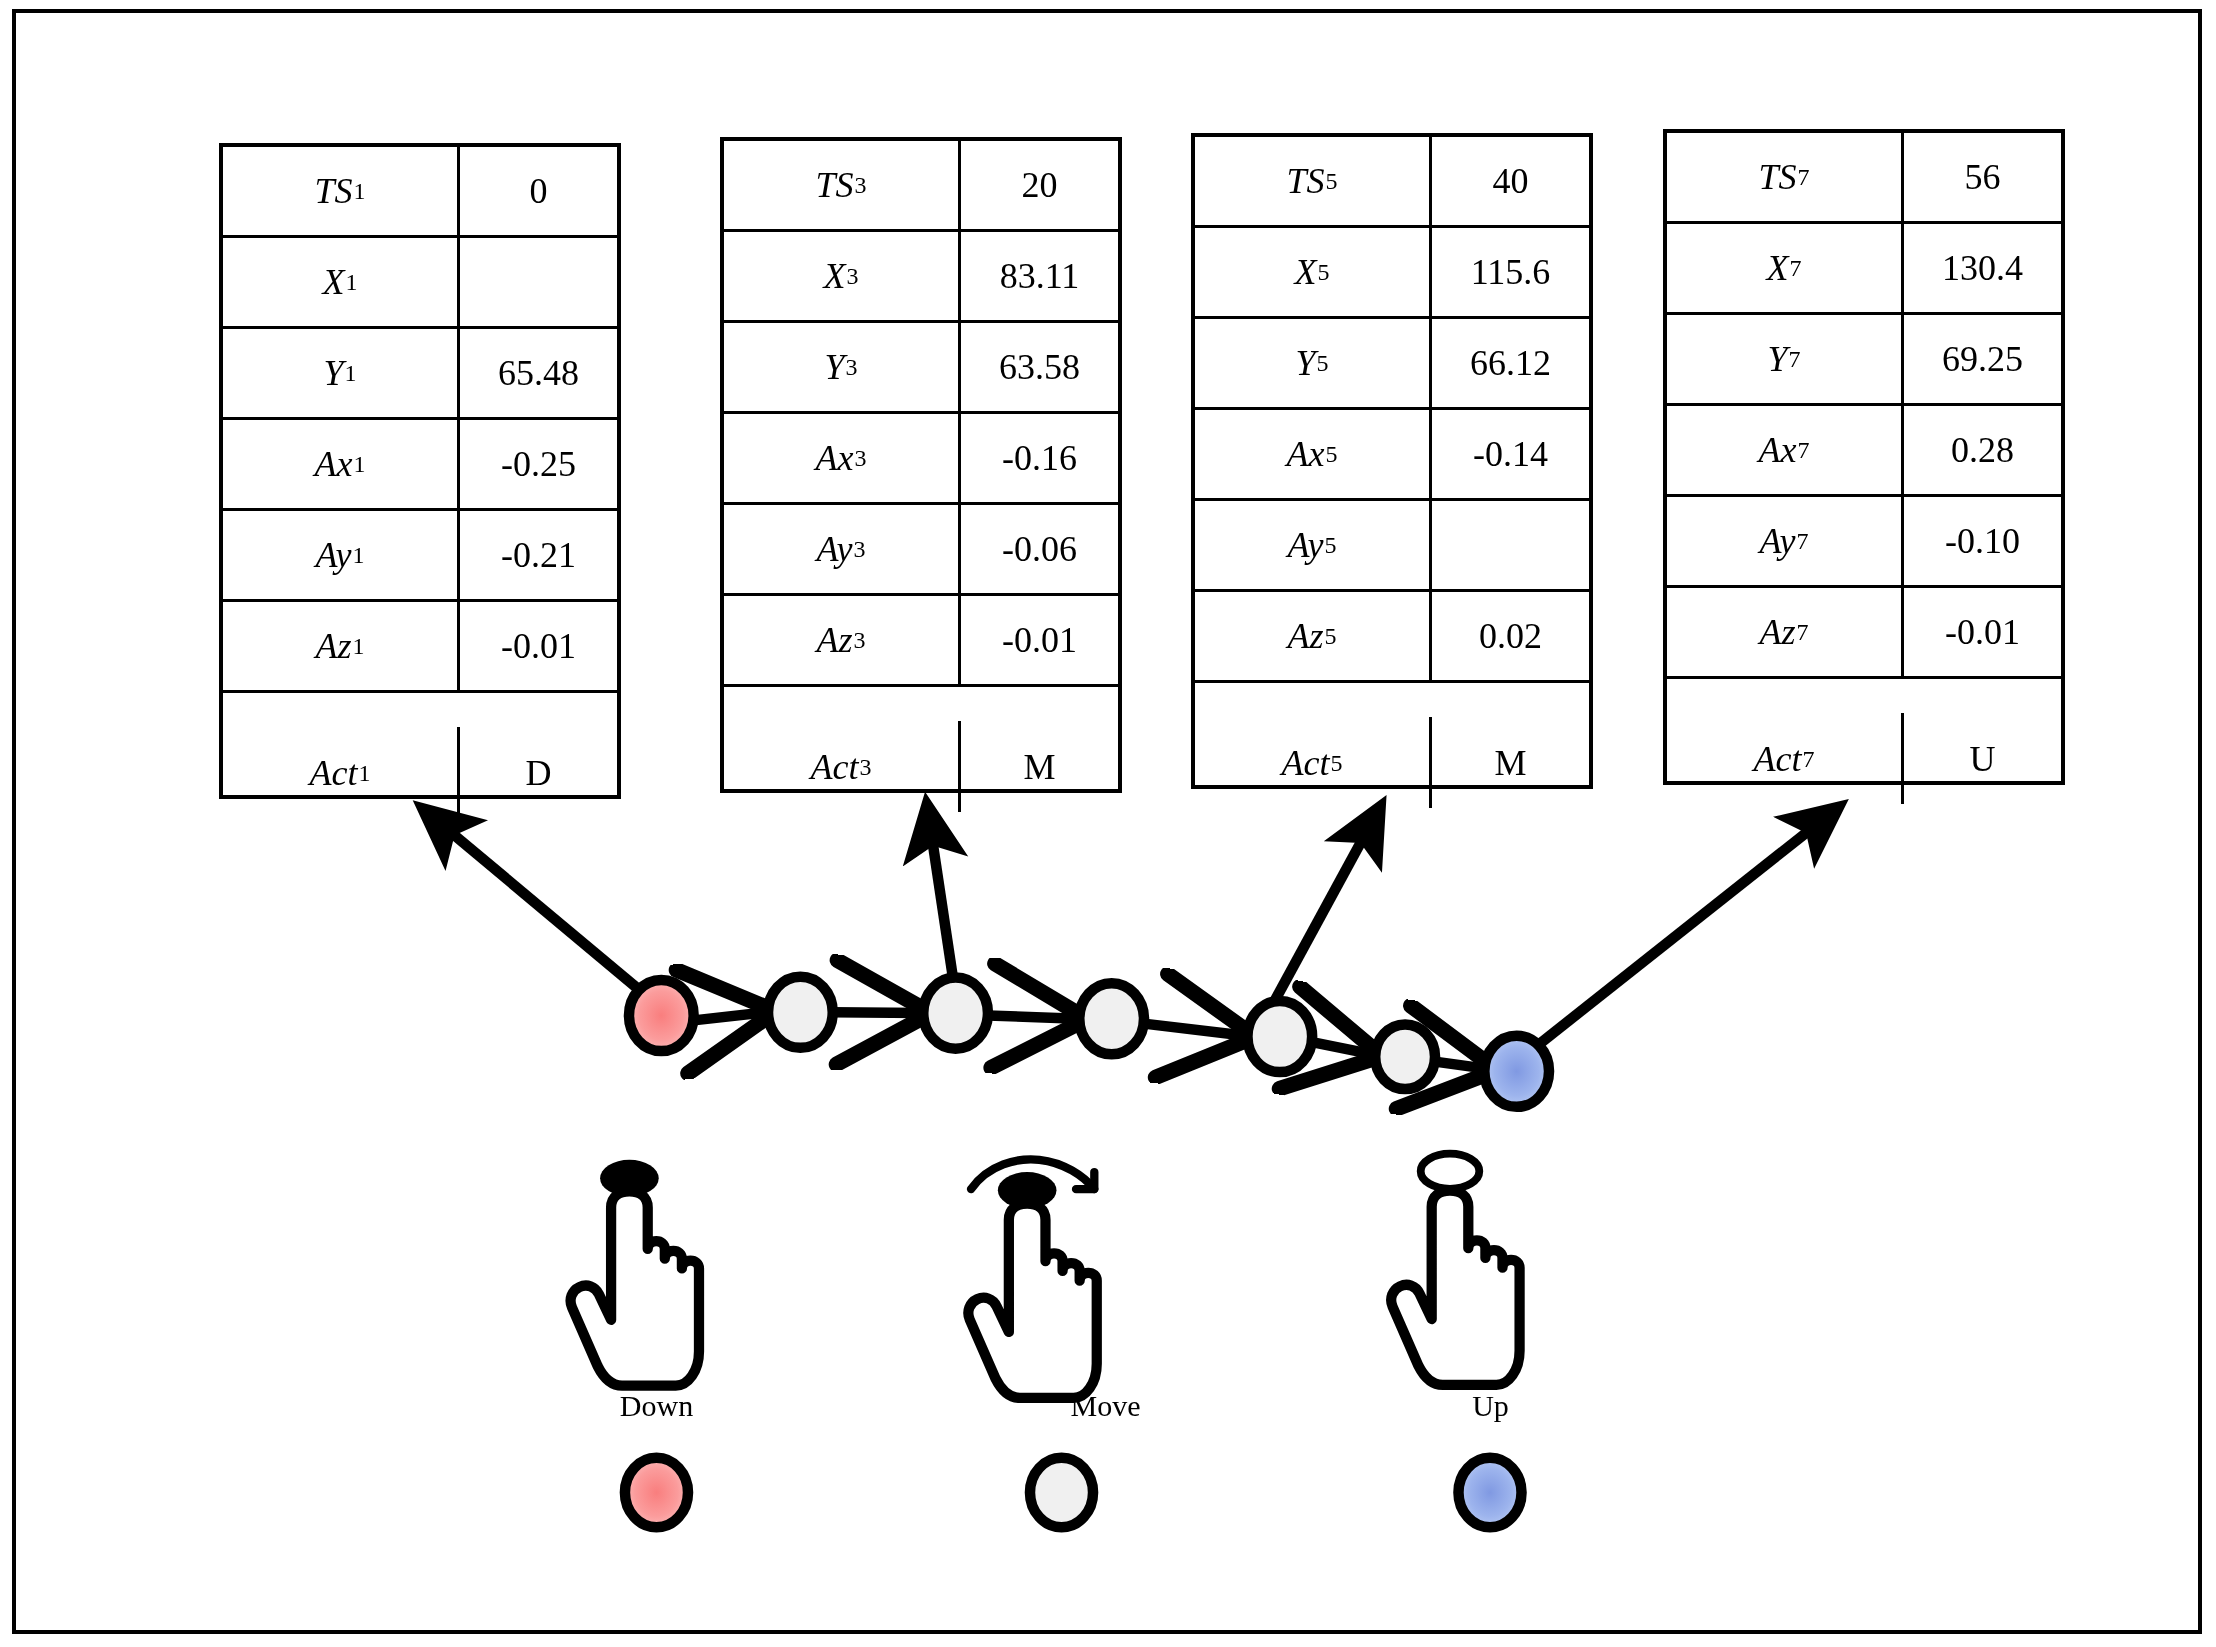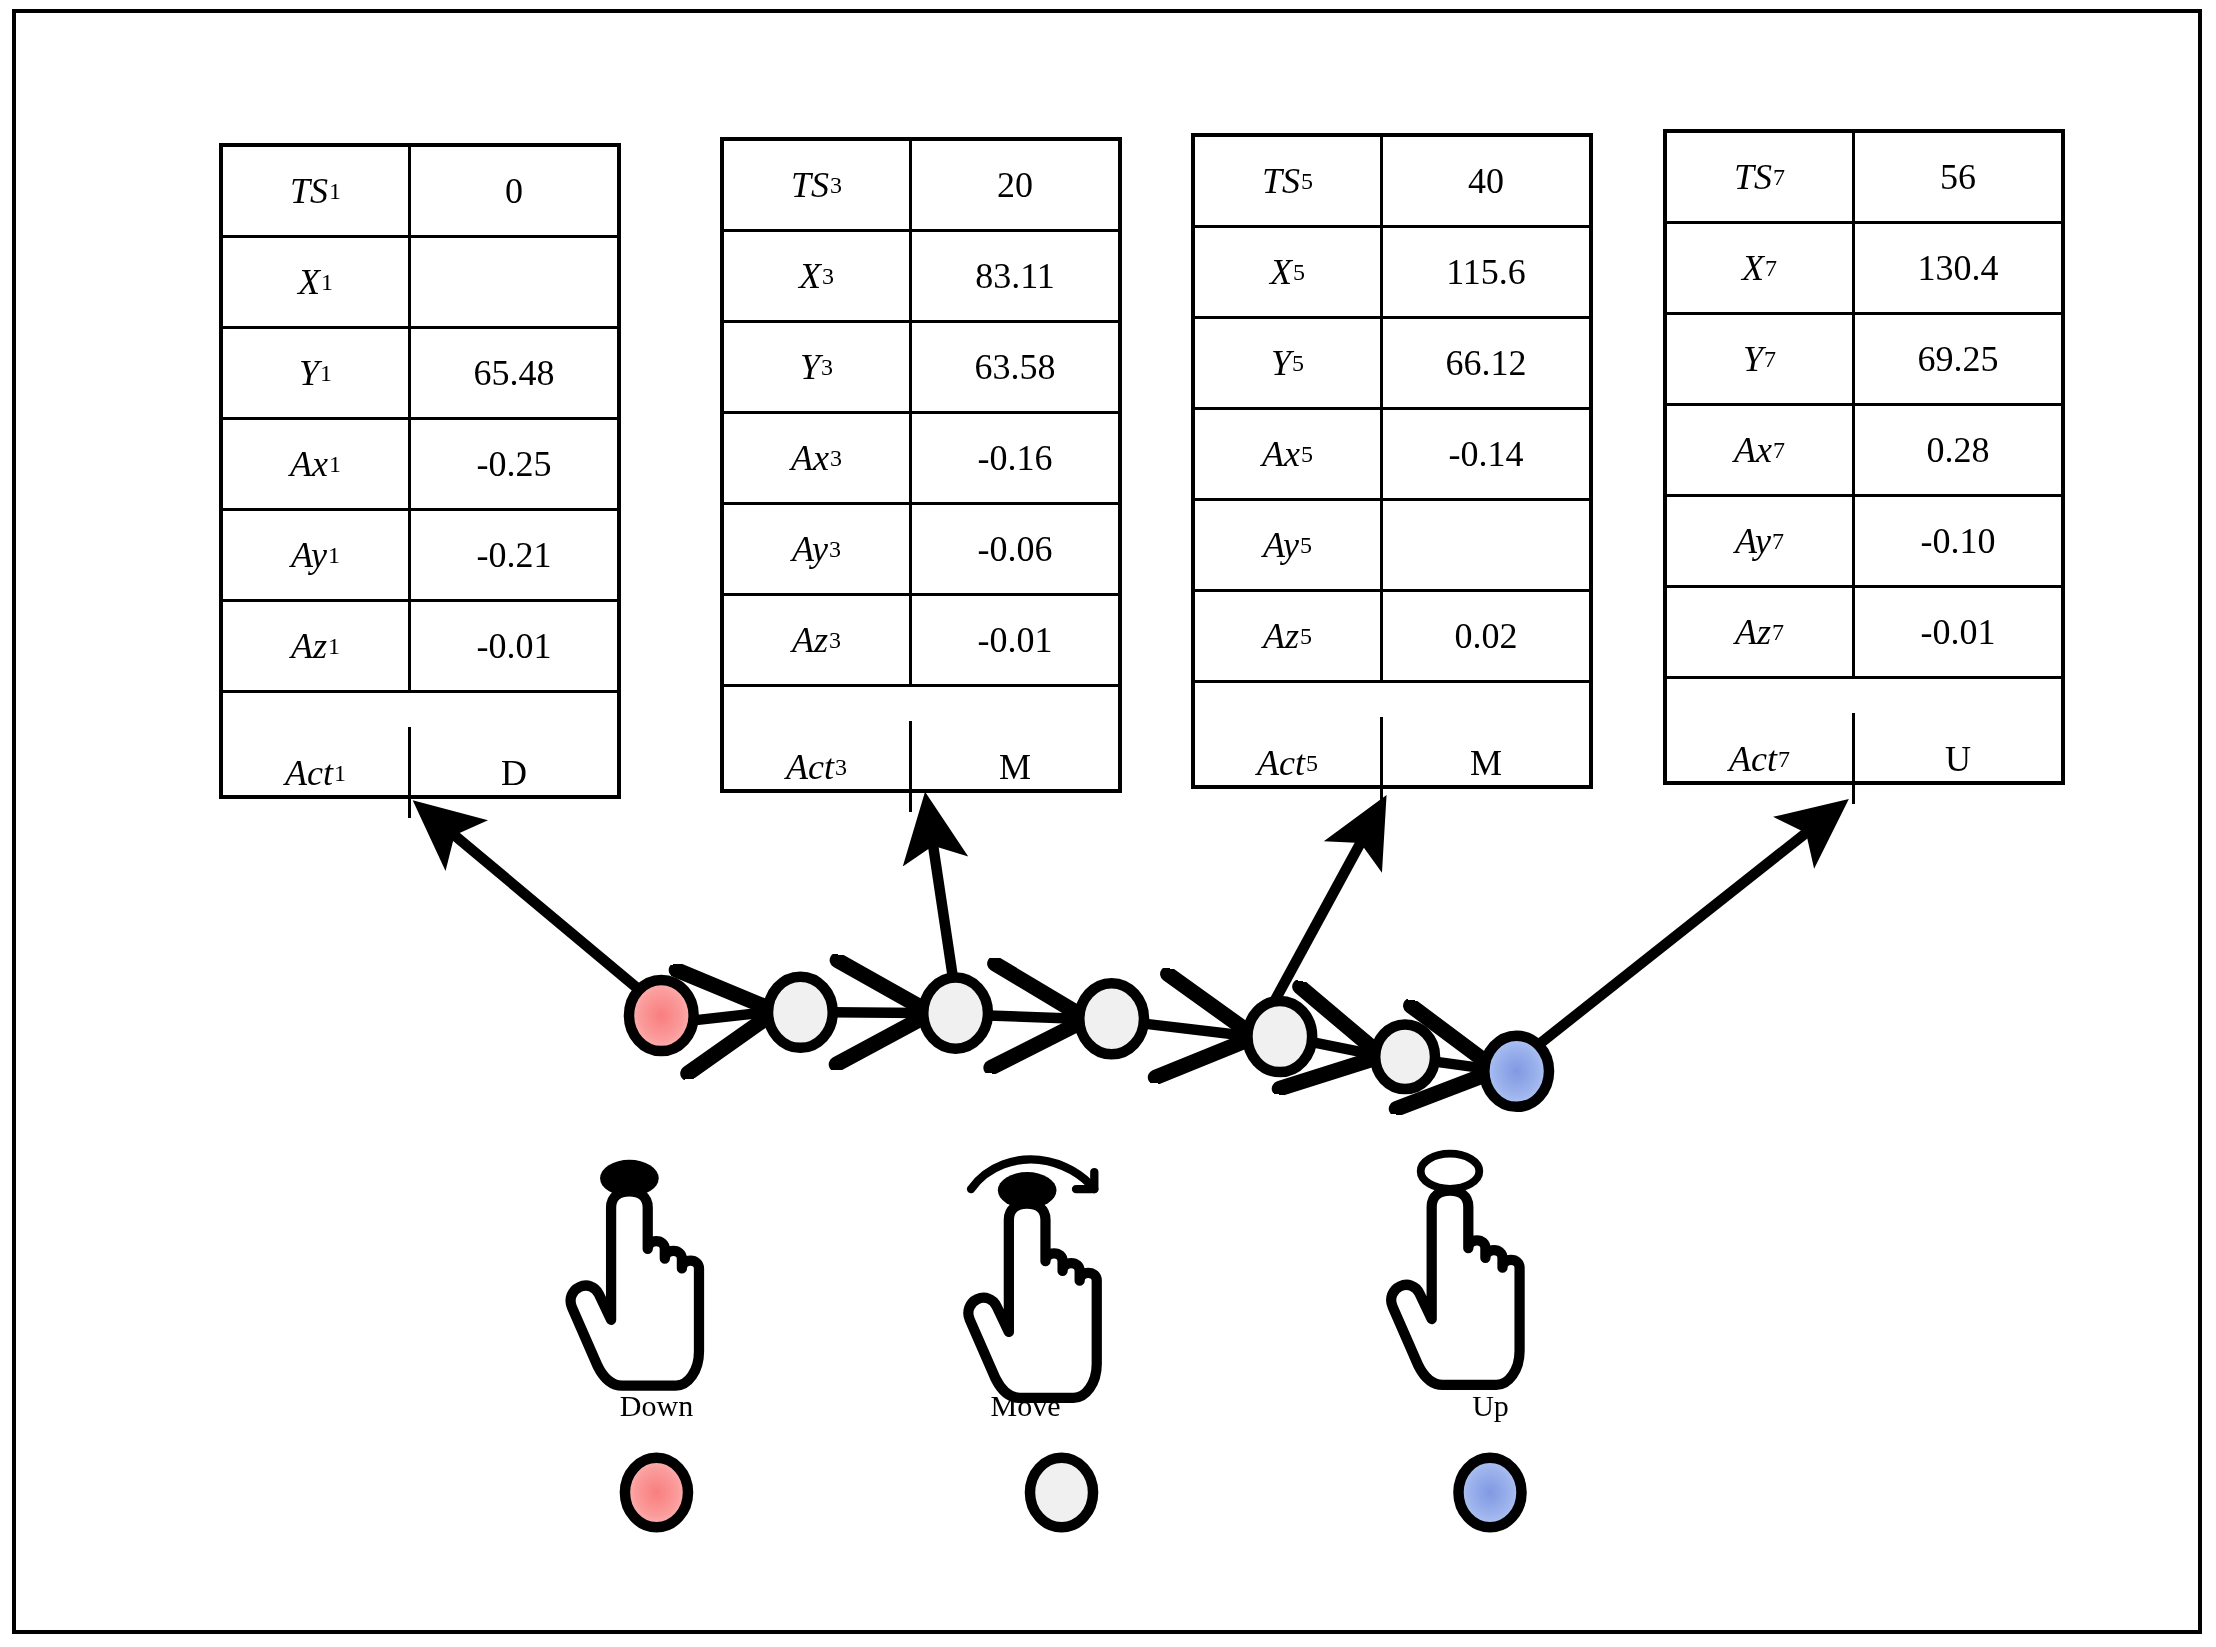--- a/index.html
+++ b/index.html
@@ -26,21 +26,21 @@
     box-sizing:border-box;
   }
   .feat-table .trow:last-child{border-bottom:none;margin-top:34px;}
   .feat-table .tcell{
     display:flex;align-items:center;justify-content:center;
     box-sizing:border-box;
     font-size:36px;
     line-height:1;
   }
   .feat-table .tcell.label{
-    width:188px;
+    width:237px;
     border-right:3.2px solid #000;
     font-style:italic;
   }
   .feat-table .tcell.value{
     flex:1;
     font-style:normal;
   }
   .sub{font-size:24px;vertical-align:-0.28em;font-style:normal;padding-left:0.8px;}
 
   
@@ -351,15 +351,15 @@
   </g>
 
   <g>
     <ellipse cx="812" cy="1846" rx="39" ry="43" fill="url(#gradDown)" stroke="#000" stroke-width="13"></ellipse>
     <ellipse cx="1313" cy="1846" rx="39" ry="43" fill="#f0f0f0" stroke="#000" stroke-width="13"></ellipse>
     <ellipse cx="1843" cy="1846" rx="39" ry="43" fill="url(#gradUp)" stroke="#000" stroke-width="13"></ellipse>
   </g>
 </svg>
 
 <div class="gesture-label" style="left:511px;top:1391px;">Down</div>
-<div class="gesture-label" style="left:880px;top:1391px;font-family:Liberation Serif, serif;">Move</div>
+<div class="gesture-label" style="left:960px;top:1391px;font-family:Liberation Serif, serif;">Move</div>
 <div class="gesture-label" style="left:1345px;top:1391px;">Up</div>
 
 
 </body></html>

